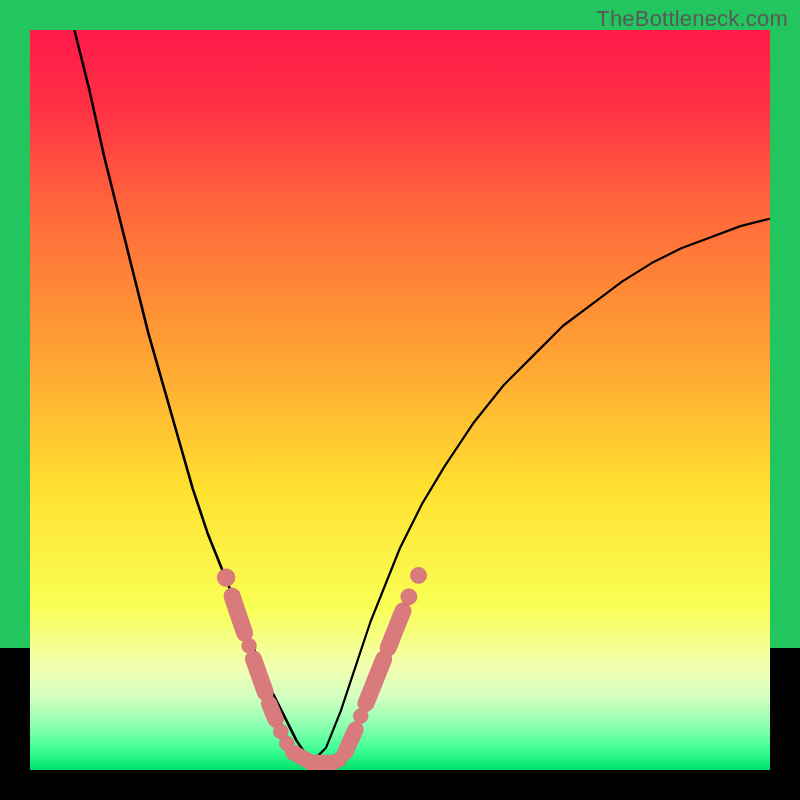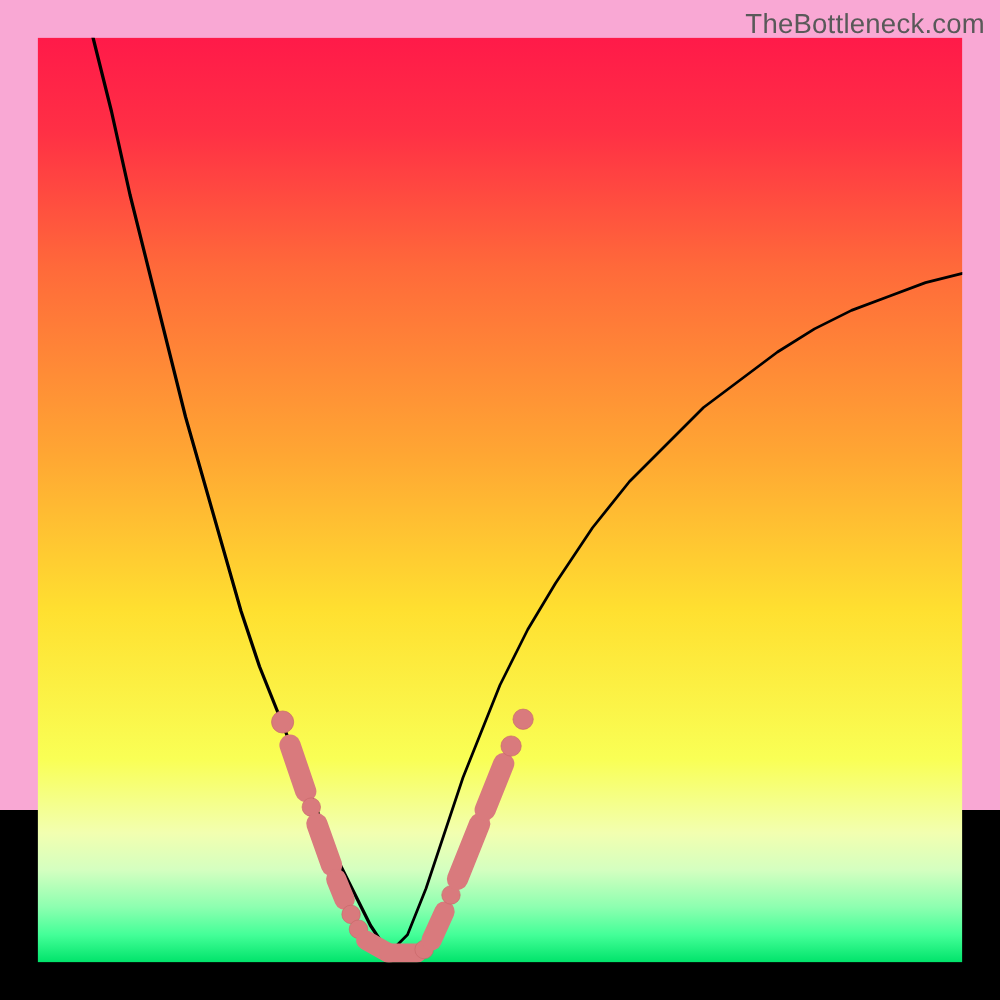--- a/index.html
+++ b/index.html
@@ -1,21 +1,21 @@
 <!DOCTYPE html>
 <html><head>
 <meta charset="utf-8">
 <style>
   * { margin: 0; padding: 0; box-sizing: border-box; }
   html, body { width: 800px; height: 800px; overflow: hidden; background: #000; }
   .frame {
     position: relative;
     width: 800px;
     height: 648px;
-    background: #f9a8d4;
+    background: #22c55e;
   }
   .watermark {
     position: absolute;
     top: 6px;
     right: 12px;
     font-family: Arial, Helvetica, sans-serif;
     font-size: 22px;
     font-weight: 500;
     color: #595959;
     letter-spacing: 0.2px;

